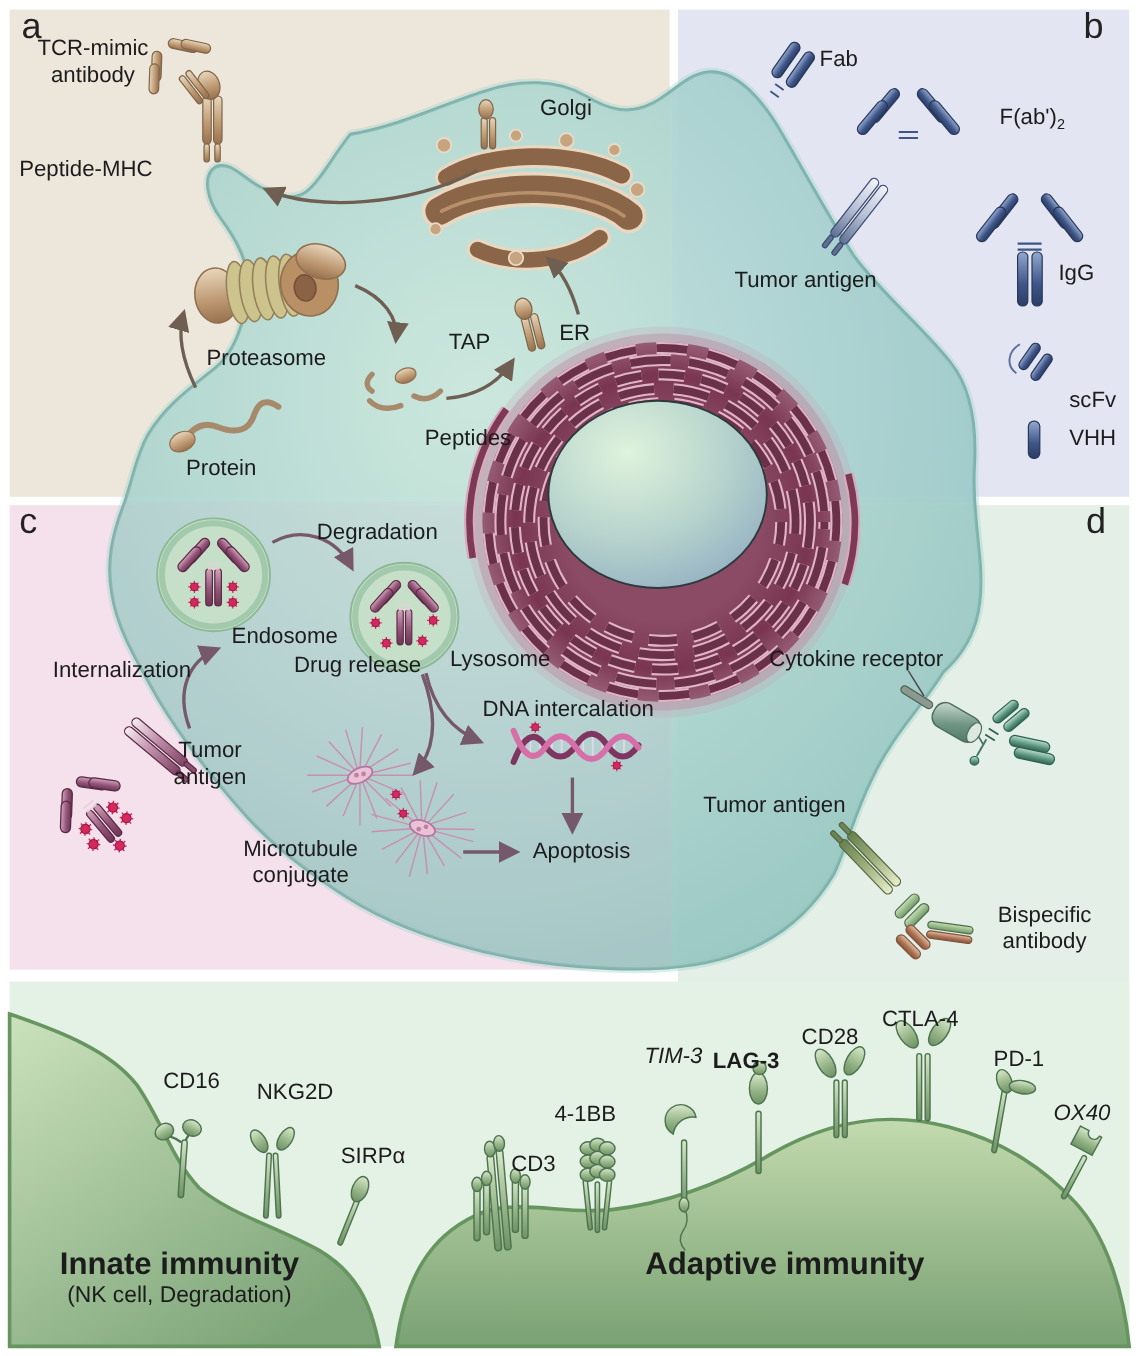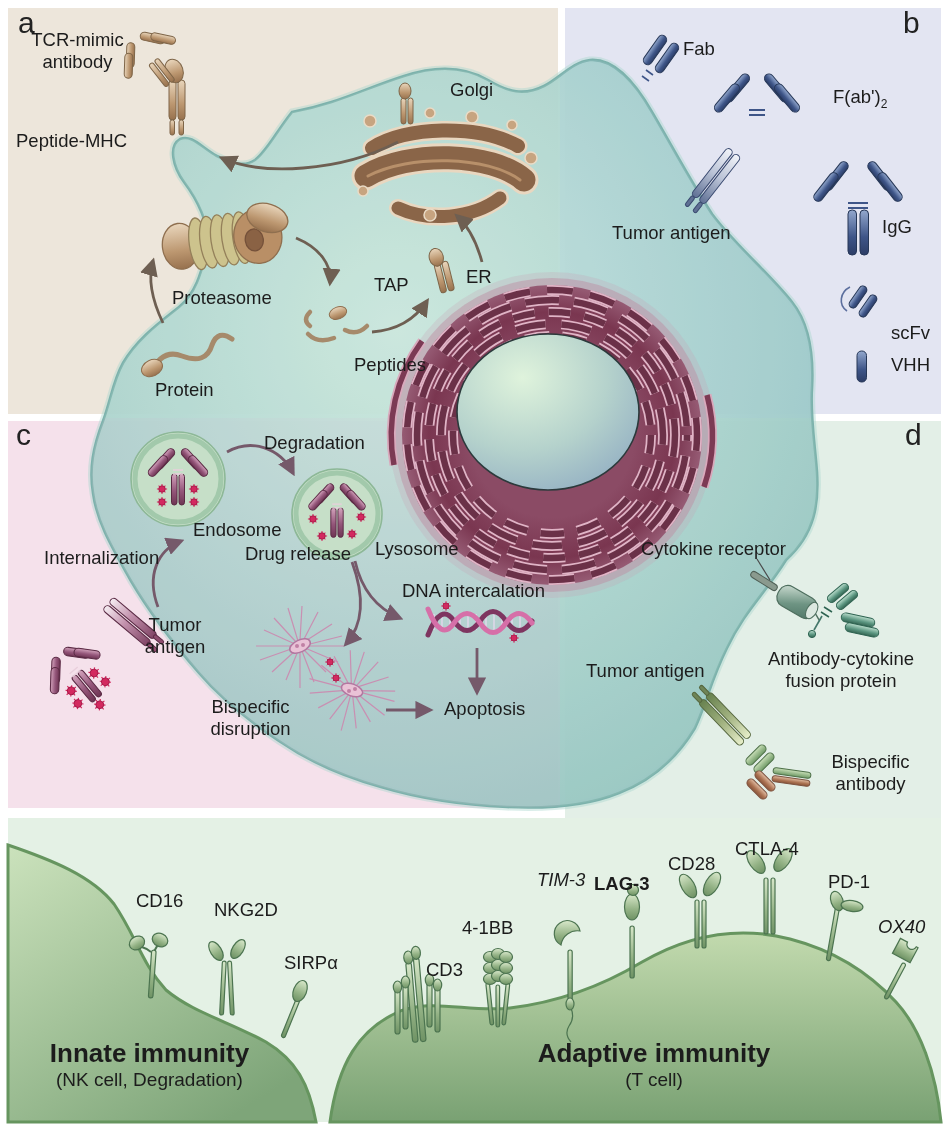--- a/index.html
+++ b/index.html
@@ -509,25 +509,24 @@
   <div class="lbl" style="left:891px;top:354px;">VHH</div>
   <div class="lbl" style="left:612px;top:222px;">Tumor antigen</div>
 
   <div class="lbl" style="left:264px;top:432px;">Degradation</div>
   <div class="lbl" style="left:193px;top:519px;">Endosome</div>
   <div class="lbl" style="left:375px;top:538px;">Lysosome</div>
   <div class="lbl" style="left:44px;top:547px;">Internalization</div>
   <div class="lbl" style="left:245px;top:543px;">Drug release</div>
   <div class="lbl" style="left:402px;top:580px;">DNA intercalation</div>
   <div class="lbl ctr" style="left:134px;top:614px;width:82px;">Tumor antigen</div>
-  <div class="lbl ctr" style="left:188px;top:696px;width:125px;">Bispecific disruption</div>
+  <div class="lbl ctr" style="left:188px;top:696px;width:125px;">Microtubule conjugate</div>
   <div class="lbl" style="left:444px;top:698px;">Apoptosis</div>
 
   <div class="lbl" style="left:641px;top:538px;">Cytokine receptor</div>
-  <div class="lbl ctr" style="left:752px;top:648px;width:178px;">Antibody-cytokine fusion protein</div>
   <div class="lbl" style="left:586px;top:660px;">Tumor antigen</div>
   <div class="lbl ctr" style="left:818px;top:751px;width:105px;">Bispecific antibody</div>
 
   <div class="lbl" style="left:136px;top:890px;">CD16</div>
   <div class="lbl" style="left:214px;top:899px;">NKG2D</div>
   <div class="lbl" style="left:284px;top:952px;">SIRPα</div>
   <div class="lbl" style="left:426px;top:959px;">CD3</div>
   <div class="lbl" style="left:462px;top:917px;">4-1BB</div>
   <div class="lbl" style="left:537px;top:869px;font-style:italic;">TIM-3</div>
   <div class="lbl" style="left:594px;top:873px;font-weight:bold;">LAG-3</div>
@@ -535,16 +534,15 @@
   <div class="lbl" style="left:735px;top:838px;">CTLA-4</div>
   <div class="lbl" style="left:828px;top:871px;">PD-1</div>
   <div class="lbl" style="left:878px;top:916px;font-style:italic;">OX40</div>
 
   <div class="lbl ctr" style="left:32px;top:1038px;width:235px;">
     <div class="big">Innate immunity</div>
     <div class="sub2">(NK cell, Degradation)</div>
   </div>
   <div class="lbl ctr" style="left:518px;top:1038px;width:272px;">
     <div class="big">Adaptive immunity</div>
-    <div class="sub2">(T cell)</div>
   </div>
 
 </div>
 
 </body></html>

